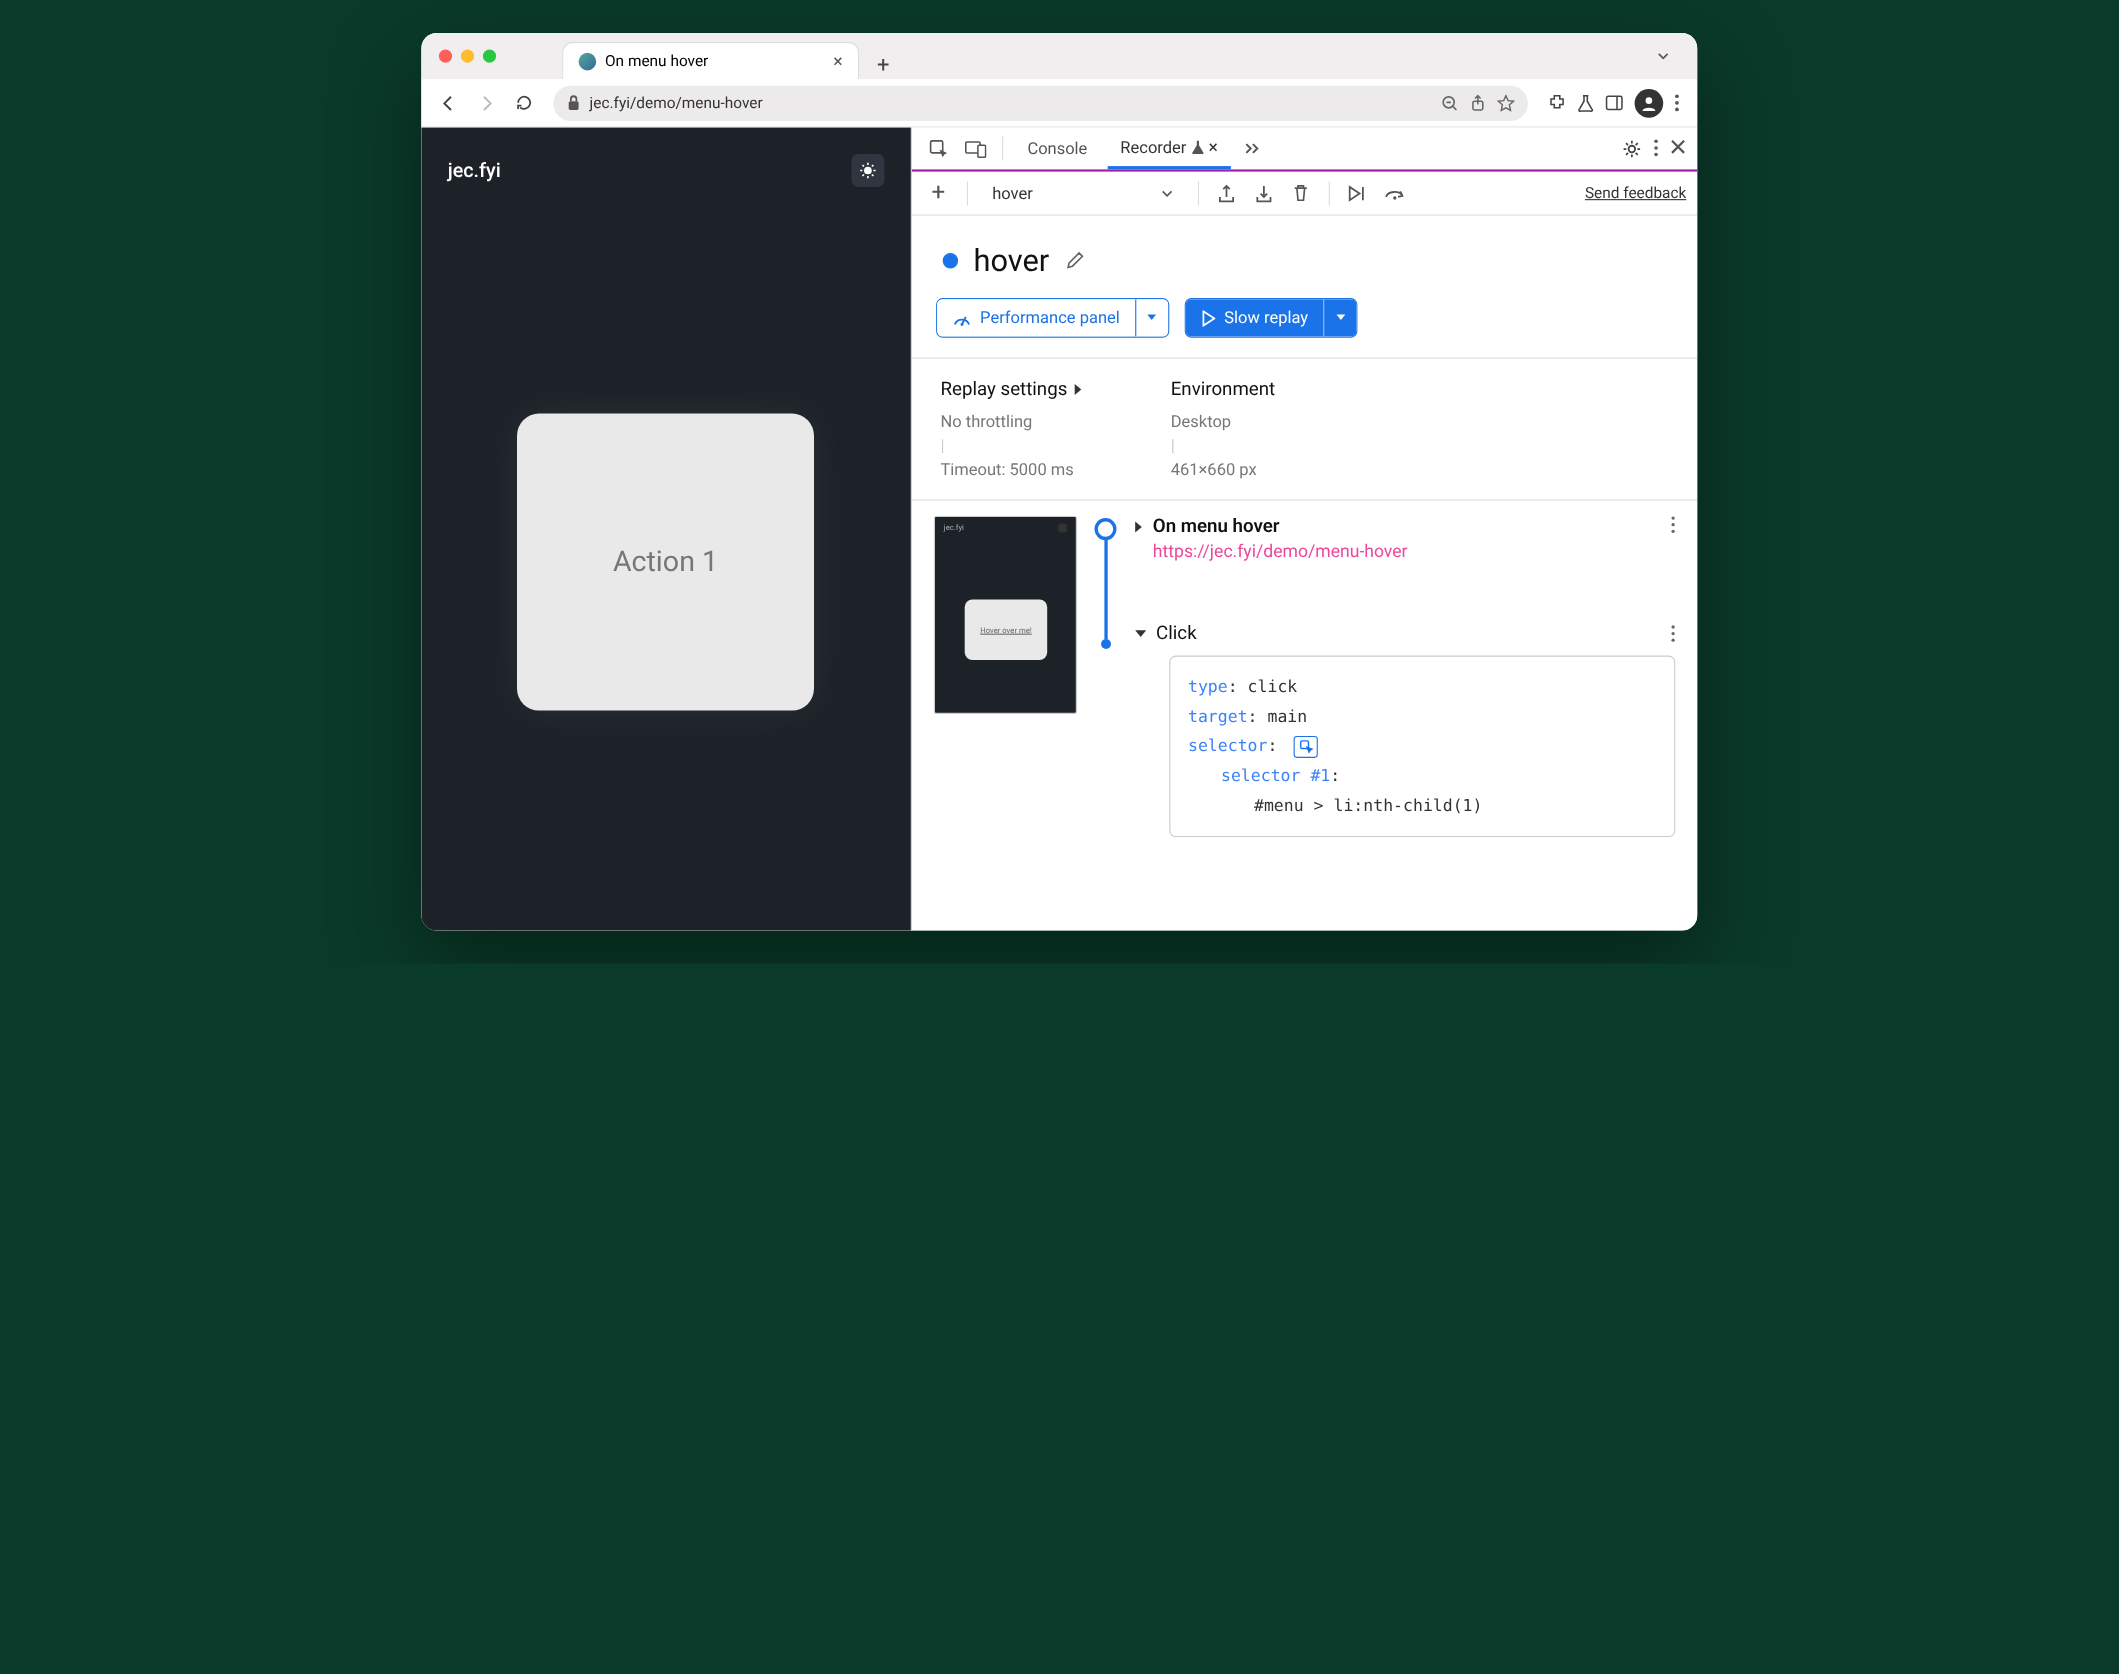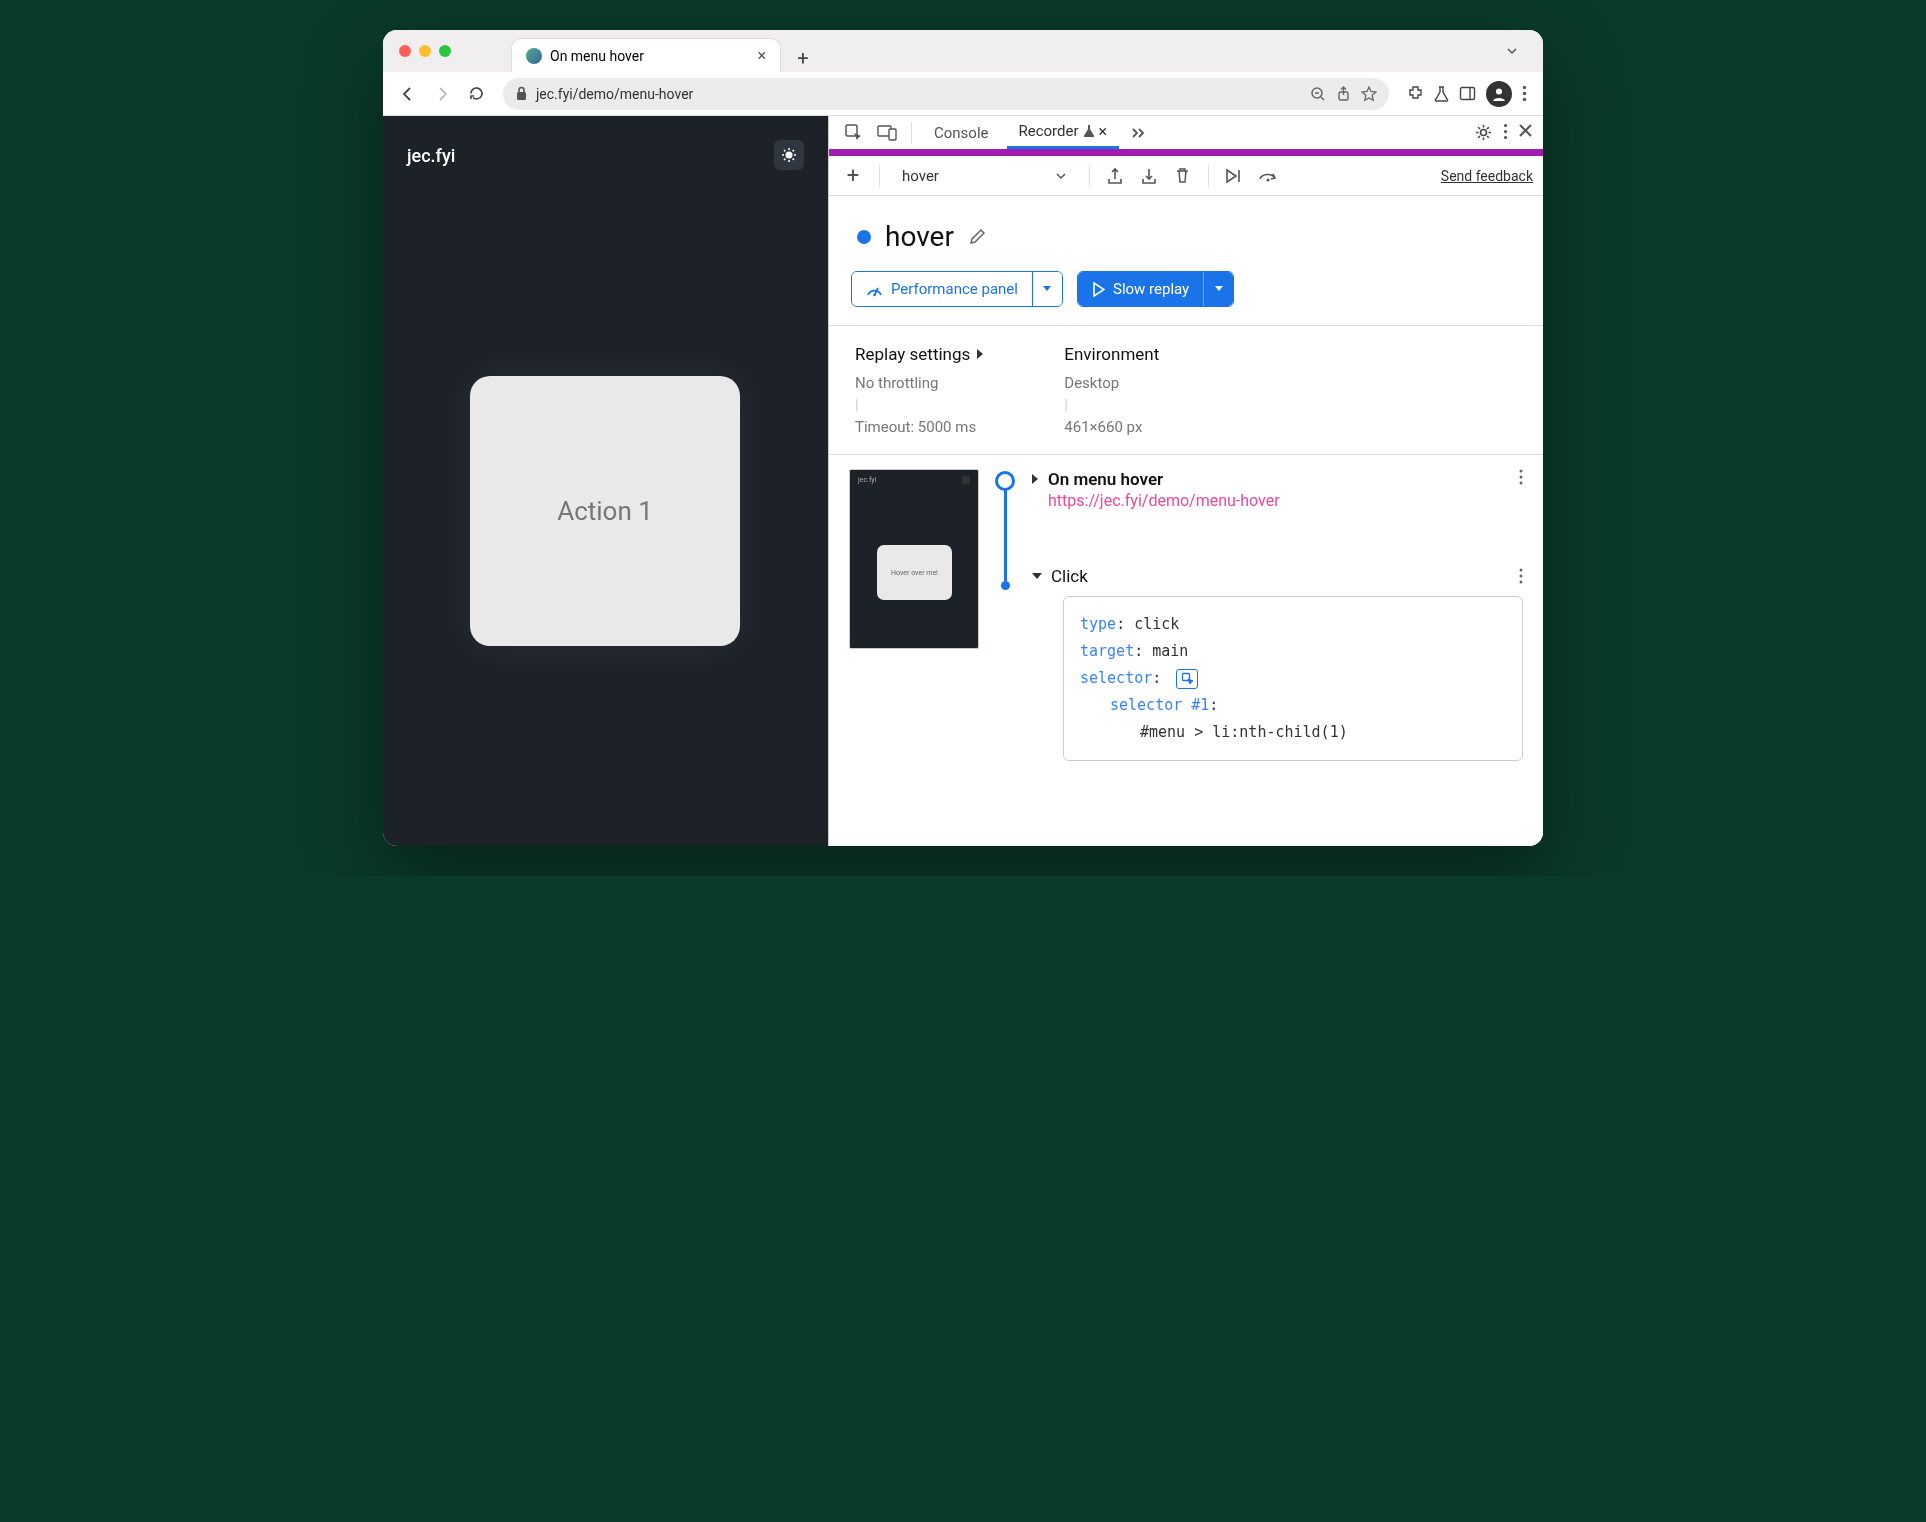--- a/index.html
+++ b/index.html
@@ -33,21 +33,21 @@
   .content { display:flex; height:730px;}
   .page { width:445px; background:#1d2229; position:relative; padding:24px;}
   .page-header{display:flex;justify-content:space-between;align-items:center;}
   .page-title{color:#fff; font-size:18px; font-weight:500;}
   .theme-btn{width:30px;height:30px;background:#2f3640;border-radius:6px;display:flex;align-items:center;justify-content:center;color:#fff;}
   .card{ width:270px; height:270px; background:#e8e9e8; border-radius:20px; position:absolute; left:87px; top:260px; display:flex; align-items:center; justify-content:center; box-shadow:0 0 40px rgba(255,255,255,.06);}
   .card-text{color:#777; font-size:26px;}
   
   
   .devtools { flex:1; background:#fff; display:flex; flex-direction:column; border-left:1px solid #ccc;}
-  .dt-tabs { height:40px; border-bottom:7px solid #a21caf; display:flex; align-items:center; padding:0 10px; gap:6px;}
+  .dt-tabs { height:40px; border-bottom:2px solid #a21caf; display:flex; align-items:center; padding:0 10px; gap:6px;}
   .dt-ic{width:28px;height:28px;display:flex;align-items:center;justify-content:center;color:#555;}
   .dt-tab{padding:0 12px; font-size:15px; color:#555; height:100%; display:flex; align-items:center; gap:4px;}
   .dt-tab.active{color:#333; border-bottom:3px solid #1a73e8; font-weight:400;}
   .dt-right{margin-left:auto; display:flex; gap:10px; color:#555;}
   
   .dt-toolbar{height:40px; border-bottom:1px solid #ddd; display:flex; align-items:center; padding:0 10px; gap:8px;}
   .plus{font-size:22px;color:#555; width:28px;text-align:center;}
   .flow-name{flex:0 0 auto; padding:0 10px; font-size:15px; color:#333; display:flex; align-items:center; gap:6px;}
   .flow-name .chev{margin-left:110px;color:#555;}
   .tb-ic{width:26px;height:26px;display:flex;align-items:center;justify-content:center;color:#555;}
@@ -71,21 +71,21 @@
   
   .settings{border-top:1px solid #ddd; border-bottom:1px solid #ddd; padding:18px 26px; display:flex; gap:80px;}
   .settings-col .hdr{font-size:17px; color:#111; display:flex; align-items:center; gap:6px; margin-bottom:10px;}
   .settings-col .vals{font-size:15px; color:#777; display:flex; gap:4px;flex-direction:column;}
   .settings-col .vals .vsep{color:#ccc;}
   
   .steps{padding:14px 20px;}
   .step-row{display:flex; gap:16px;}
   .thumb{width:130px; height:180px; border:1px solid #ccc; background:#1d2229; border-radius:2px; position:relative; flex-shrink:0;}
   .thumb::after{content:"jec.fyi";position:absolute;top:6px;left:8px;color:#aaa;font-size:7px;}
-  .thumb .mini{position:absolute;width:75px;height:55px;background:#e8e9e8;border-radius:7px;left:27px;top:75px;display:flex;align-items:center;justify-content:center;font-size:7px;color:#666;}
+  .thumb .mini{position:absolute;width:75px;height:55px;background:#e8e9e8;border-radius:7px;left:27px;top:75px;display:flex;align-items:center;justify-content:center;font-size:7px;color:#666;text-decoration:underline;}
   .thumb .minidot{position:absolute;top:6px;right:8px;width:8px;height:8px;background:#333;border-radius:2px;}
   .timeline{width:20px;position:relative;flex-shrink:0;}
   .tl-circle{width:20px;height:20px;border:3px solid #1a73e8;border-radius:50%;background:#fff;position:absolute;top:2px;}
   .tl-line{width:3px;background:#1a73e8;position:absolute;left:8.5px;top:20px;height:92px;}
   .tl-dot{width:9px;height:9px;background:#1a73e8;border-radius:50%;position:absolute;left:5.5px;top:112px;}
   .step-info{flex:1;}
   .step1{display:flex;gap:8px;align-items:flex-start;}
   .step1 .chevr{color:#333;margin-top:4px;}
   .step1 .title{font-size:17px;font-weight:600;color:#111;}
   .step1 .url{font-size:16px;color:#ec4899;margin-top:2px;}

